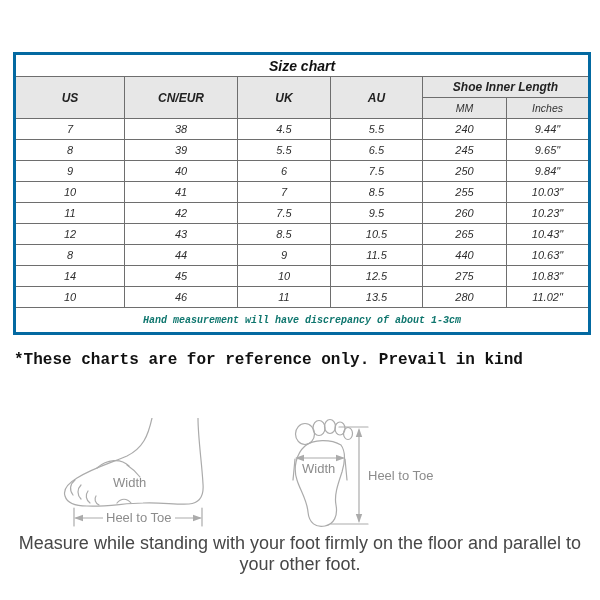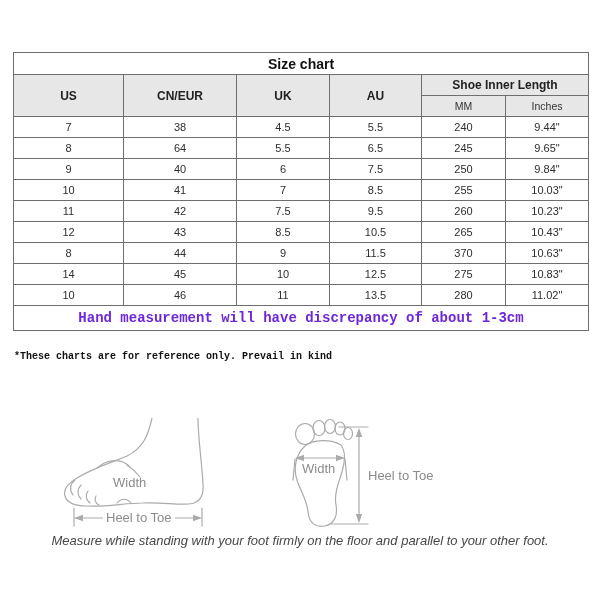--- a/index.html
+++ b/index.html
@@ -11,60 +11,61 @@
   html,body{margin:0;padding:0;background:#fff;}
   .page{
     position:relative;width:600px;height:600px;background:#fff;overflow:hidden;
     font-family:"Liberation Sans",sans-serif;color:#222;
   }
 
   
   table.size-chart{
     position:absolute;left:13px;top:52px;width:575px;
     border-collapse:collapse;table-layout:fixed;
-    border:1px solid #0369a1;
+    border:3px solid #0369a1;
+    font-style:italic;
   }
   table.size-chart td,table.size-chart th{
     border:1px solid var(--table-border);
     text-align:center;vertical-align:middle;padding:0;
   }
   tr.title-row td{
     height:21px;background:#fff;font-weight:bold;font-size:14px;color:#111;
   }
   tr.head-row th{
     background:var(--header-bg);font-weight:bold;font-size:12px;color:#222;height:20px;
   }
   tr.subhead-row th{
     background:var(--header-bg);font-weight:normal;font-size:10.5px;color:#333;height:20px;
   }
   tr.data-row td{
     height:20px;font-size:11px;color:#2e2e2e;background:#fff;
   }
   tr.note-row td{
     height:24px;background:#fff;
-    font-family:"Liberation Mono",monospace;font-weight:bold;font-size:14px;color:#6d28d9;
+    font-family:"Liberation Mono",monospace;font-weight:bold;font-size:10px;color:#0f766e;
   }
 
   
   .footnote{
     position:absolute;left:14px;top:351px;
-    font-family:"Liberation Mono",monospace;font-weight:bold;font-size:10px;color:#111;
+    font-family:"Liberation Mono",monospace;font-weight:bold;font-size:16px;color:#111;
     white-space:nowrap;
   }
   .htm-heading{
     position:absolute;left:14px;top:373px;
     font-size:15px;color:#5f5f5f;white-space:nowrap;
   }
   .htm-sub{
     position:absolute;left:14px;top:396px;
     font-size:12.5px;color:#5f5f5f;white-space:nowrap;
   }
   .caption{
     position:absolute;left:0;top:533px;width:600px;text-align:center;
-    font-size:13px;color:#474747;font-style:italic;
+    font-size:18px;color:#474747;
   }
 
   
   .diagram{position:absolute;text-align:right;}
   .diagram svg{display:block;}
   .fs{fill:none;stroke:var(--diagram-stroke);stroke-width:1.2;stroke-linecap:round;}
   .fa{fill:var(--diagram-stroke);stroke:none;}
   .diag-label{
     position:absolute;font-size:13px;color:var(--diagram-label);white-space:nowrap;
     background:#fff;line-height:14px;padding:0 3px;
@@ -103,21 +104,21 @@
       <tr class="data-row">
         <td>7</td>
         <td>38</td>
         <td>4.5</td>
         <td>5.5</td>
         <td>240</td>
         <td>9.44"</td>
       </tr>
       <tr class="data-row">
         <td>8</td>
-        <td>64</td>
+        <td>39</td>
         <td>5.5</td>
         <td>6.5</td>
         <td>245</td>
         <td>9.65"</td>
       </tr>
       <tr class="data-row">
         <td>9</td>
         <td>40</td>
         <td>6</td>
         <td>7.5</td>
@@ -146,21 +147,21 @@
         <td>8.5</td>
         <td>10.5</td>
         <td>265</td>
         <td>10.43"</td>
       </tr>
       <tr class="data-row">
         <td>8</td>
         <td>44</td>
         <td>9</td>
         <td>11.5</td>
-        <td>370</td>
+        <td>440</td>
         <td>10.63"</td>
       </tr>
       <tr class="data-row">
         <td>14</td>
         <td>45</td>
         <td>10</td>
         <td>12.5</td>
         <td>275</td>
         <td>10.83"</td>
       </tr>

